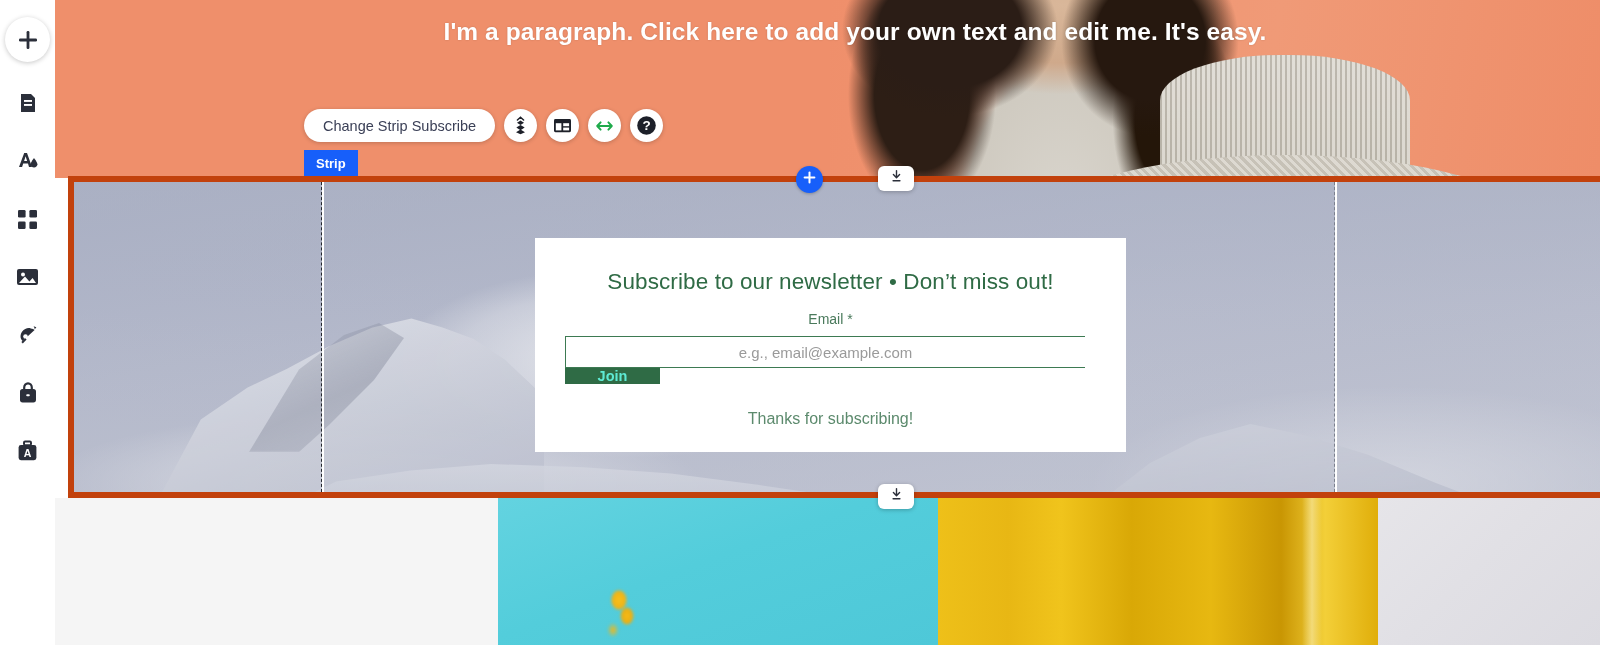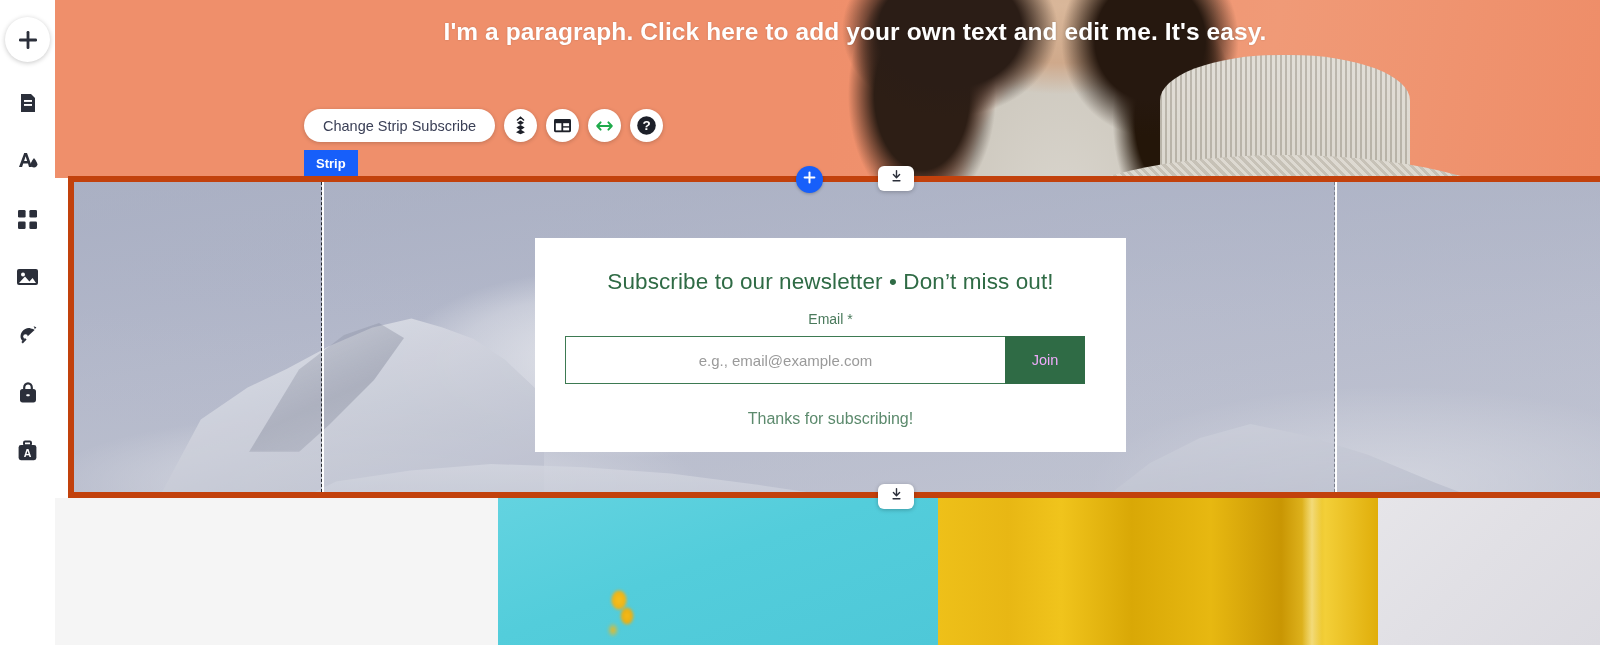--- a/index.html
+++ b/index.html
@@ -156,32 +156,32 @@
     background: #ffffff; z-index: 30;
   }
   #nl-title {
     text-align: center; color: #2f6b45; font-size: 22.5px; margin-top: 31px;
     letter-spacing: 0.1px; cursor: text;
   }
   #nl-label {
     text-align: center; color: #4a7a5c; font-size: 14px; margin-top: 16px;
   }
   #nl-row {
-    display: flex; margin: 9px 41px 0 30px; height: 48px;
+    display: flex; margin: 9px 41px 0 30px; height: 48px; flex-direction: column;
   }
   #nl-input {
     flex: 1; border: 1px solid #3d7a52; border-right: none; background: #fff;
     font-size: 15px; color: #9a9a9a; text-align: center;
     display: flex; align-items: center; justify-content: center;
     font-family: "Liberation Sans", sans-serif;
   }
   #nl-input::placeholder { color: #9a9a9a; }
   #nl-join {
-    width: 80px; background: #2f6b45; color: #f0abfc; font-size: 14.5px;
-    font-weight: 400; display: flex; align-items: center; justify-content: center;
+    width: 95px; background: #2f6b45; color: #5eead4; font-size: 14.5px;
+    font-weight: 700; display: flex; align-items: center; justify-content: center;
     cursor: pointer;
   }
   #nl-thanks {
     text-align: center; color: #5c8a6d; font-size: 16px; margin-top: 26px;
   }
 
   
   #plus-handle {
     position: absolute; left: 741px; top: 166px; width: 27px; height: 27px;
     border-radius: 50%; background: #175ffa; z-index: 55;

